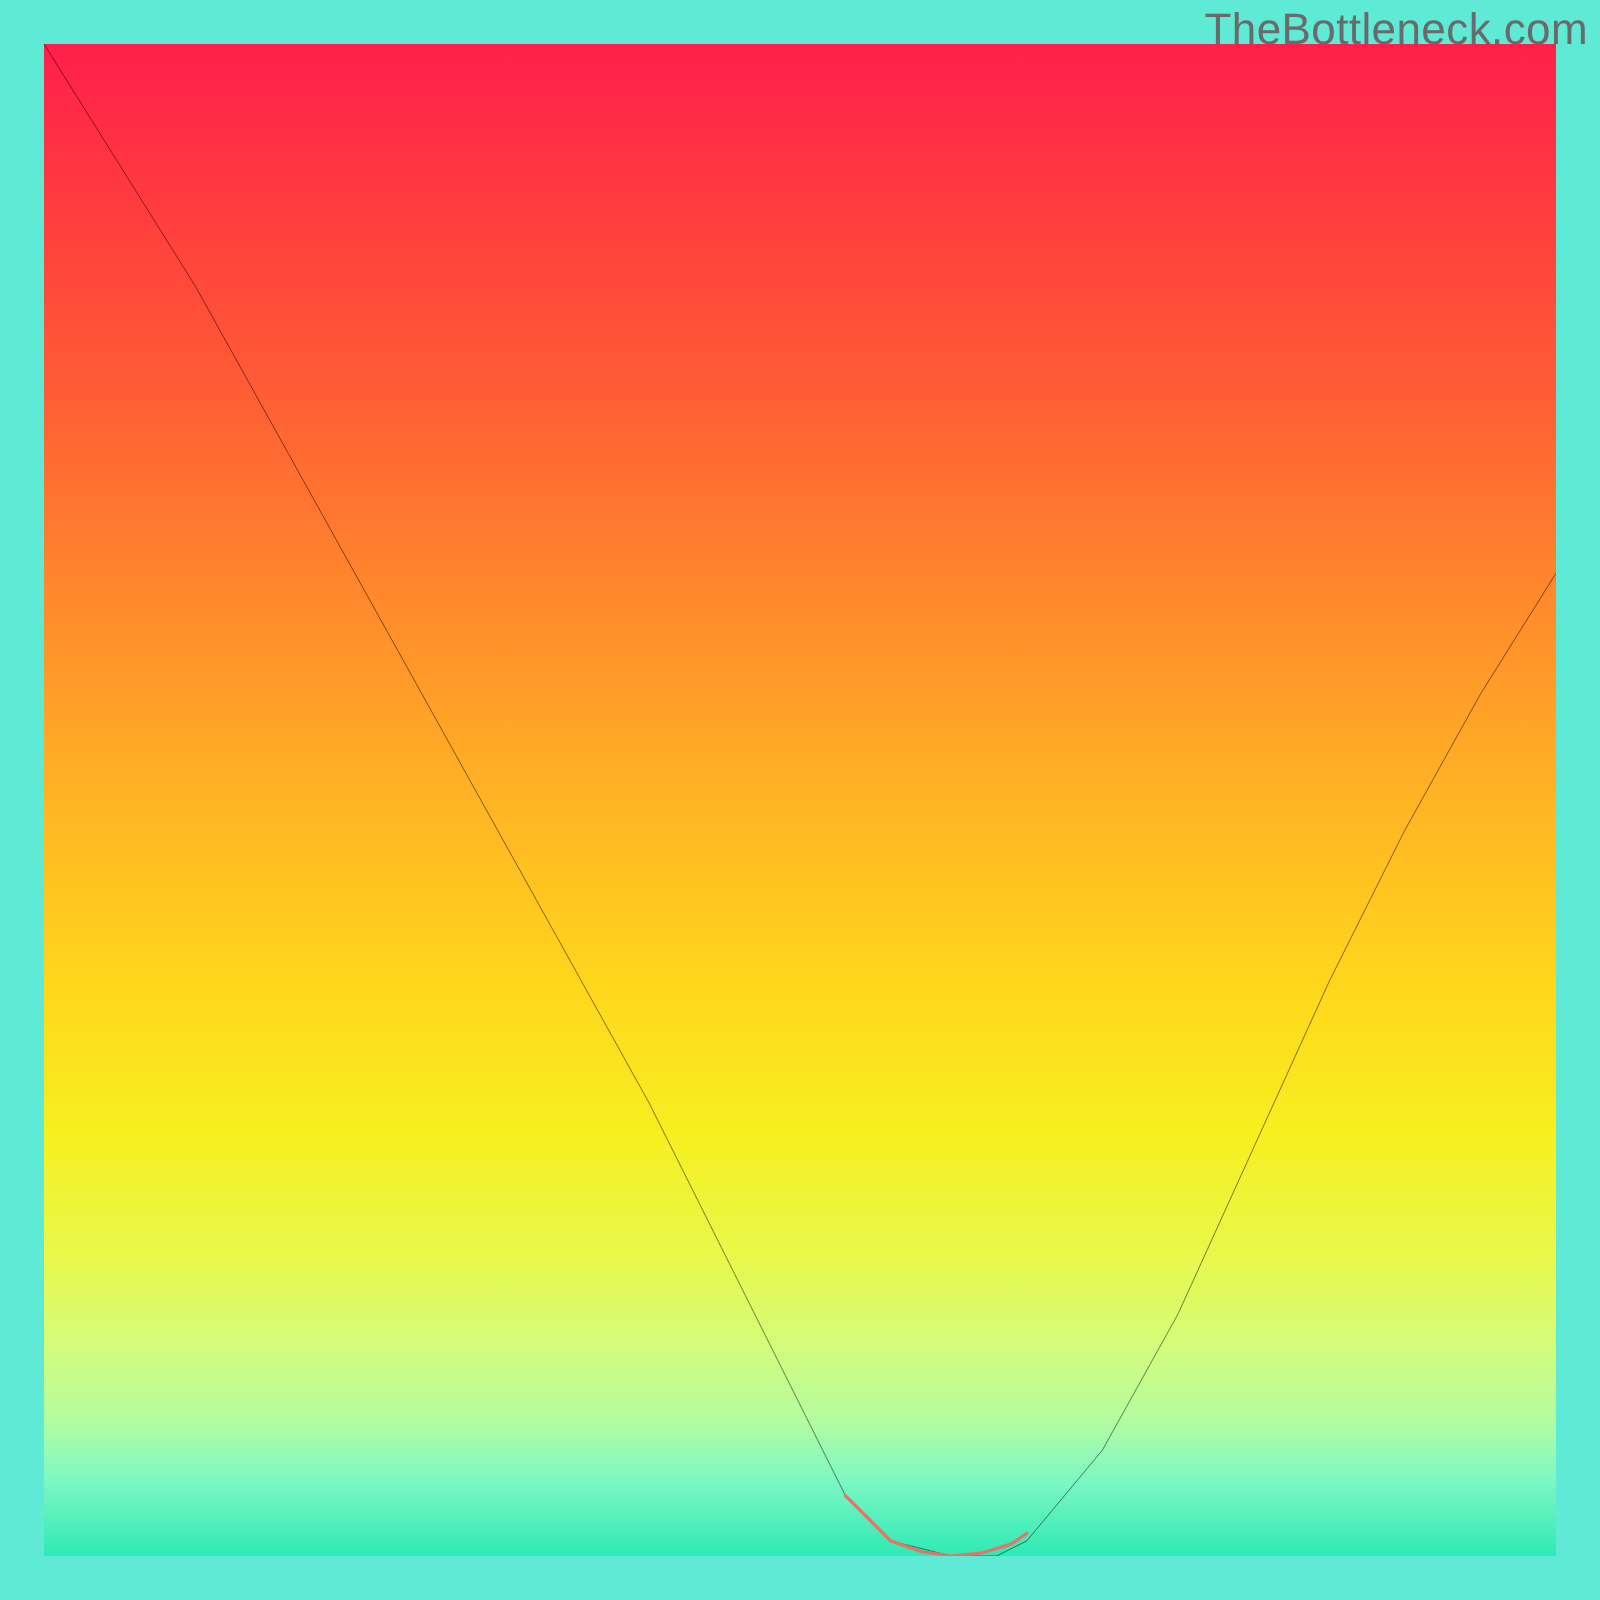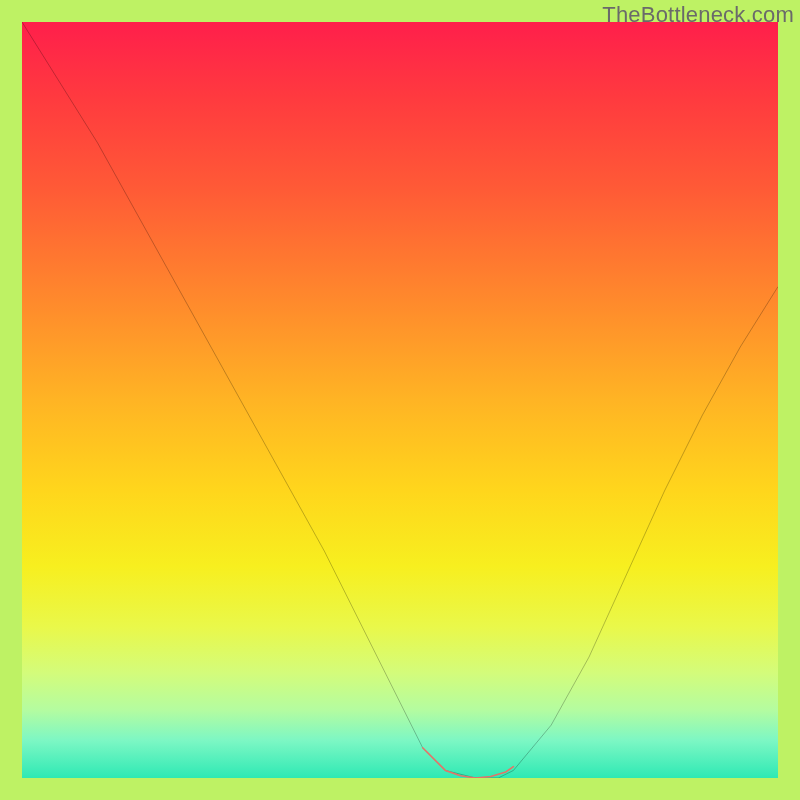--- a/index.html
+++ b/index.html
@@ -1,21 +1,21 @@
 <!DOCTYPE html>
 <html><head>
 <meta charset="utf-8">
 <style>
   * { margin: 0; padding: 0; box-sizing: border-box; }
   html, body { width: 800px; height: 800px; overflow: hidden; background: #000; }
   .frame {
     position: relative;
     width: 800px;
     height: 800px;
-    background: #bef264;
+    background: #5eead4;
   }
   .plot-wrap {
     position: absolute;
     left: 22px;
     top: 22px;
     width: 756px;
     height: 756px;
   }
   .gradient {
     position: absolute;

